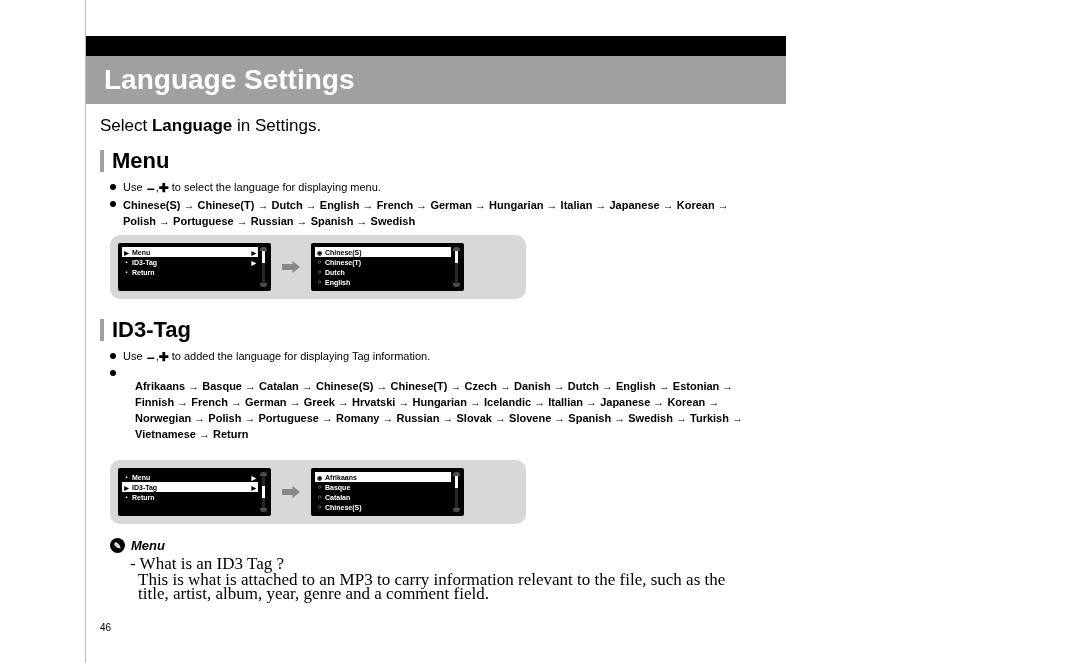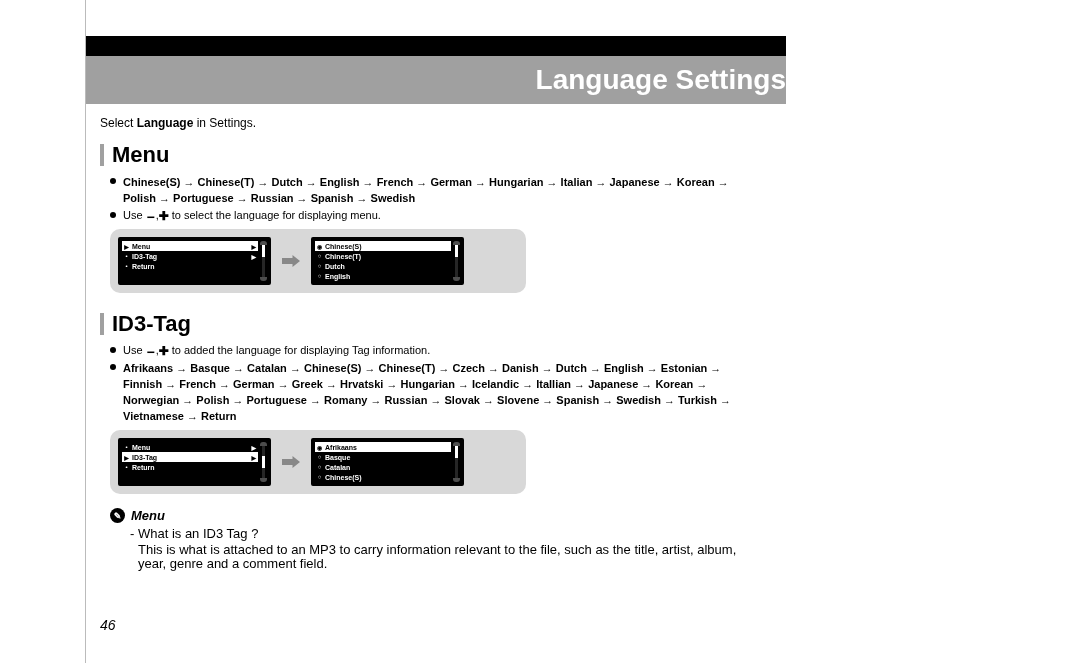--- a/index.html
+++ b/index.html
@@ -36,30 +36,29 @@
     width: 700px;
     height: 48px;
     background: #a0a0a0;
     color: #fff;
     font-size: 28px;
     font-weight: bold;
     line-height: 48px;
     padding-left: 18px;
     box-sizing: border-box;
     letter-spacing: 0px;
-    text-align: right;
   }
   .body {
     position: absolute;
     left: 14px;
     top: 116px;
     width: 660px;
   }
   .intro {
-    font-size: 12px;
+    font-size: 17px;
     margin-bottom: 12px;
   }
   .intro strong { font-weight: bold; }
   .sec-head {
     display: flex;
     align-items: center;
     margin-top: 6px;
     margin-bottom: 6px;
   }
   .sec-bar {
@@ -156,31 +155,31 @@
     display:flex; align-items:center; gap:6px;
     font-weight:bold; font-style:italic; font-size:13px;
     margin-bottom: 4px;
   }
   .note-head .note-icon {
     width:15px; height:15px; background:#000; border-radius:50%;
     color:#fff; display:flex; align-items:center; justify-content:center;
     font-size:9px; font-style:normal;
   }
   .note-body {
-    font-size: 13px;
+    font-size: 17px;
     line-height: 14px;
     margin-left: 20px;
+    font-family: Liberation Serif, serif;
   }
   .note-body div { text-indent: -6px; margin-left: 6px; margin-bottom: 2px;}
   .pagenum {
     position:absolute;
     left: 14px;
     bottom: 30px;
-    font-size: 14px;
-    font-style: italic;
+    font-size: 10px;
   }
   .key-icon {
     display:inline-block; vertical-align:middle;
     width:10px; text-align:center;
   }
   .minus { font-weight:bold; font-size:14px; line-height:10px; position:relative; top:1px;}
   .plus { font-weight:bold; font-size:12px; line-height:10px; }
   .radio-o { font-size:6px; }
   .radio-solid { font-size:6px; }
 </style>
@@ -197,28 +196,28 @@
       <span>Select </span><strong>Language</strong><span> in Settings.</span>
     </div>
 
     <div class="sec-head">
       <span class="sec-bar"></span>
       <span class="sec-title">Menu</span>
     </div>
 
     <div class="bul">
       <span class="dot"></span>
-      <span class="txt lang-chain" style="margin:0;">Chinese(S) → Chinese(T) → Dutch → English → French → German → Hungarian → Italian → Japanese → Korean → Polish → Portuguese → Russian → Spanish → Swedish</span>
-    </div>
-
-    <div class="bul">
-      <span class="dot"></span>
       <span class="txt">
         <span>Use </span><span class="key-icon minus">−</span>,<span class="key-icon plus">✚</span><span> to select the language for displaying menu.</span>
       </span>
+    </div>
+
+    <div class="bul">
+      <span class="dot"></span>
+      <span class="txt lang-chain" style="margin:0;">Chinese(S) → Chinese(T) → Dutch → English → French → German → Hungarian → Italian → Japanese → Korean → Polish → Portuguese → Russian → Spanish → Swedish</span>
     </div>
 
     <div class="deck">
       <div class="screen">
         <div class="screen-list">
           <div class="screen-row sel">
               <span class="rowmark">▶</span>
               <span class="rowtxt">Menu</span>
               <span class="rowplay">▶</span>
             </div>
@@ -287,21 +286,21 @@
 
     <div class="bul">
       <span class="dot"></span>
       <span class="txt">
         <span>Use </span><span class="key-icon minus">−</span>,<span class="key-icon plus">✚</span><span> to added the language for displaying Tag information.</span>
       </span>
     </div>
 
     <div class="bul">
       <span class="dot"></span>
-      <span class="txt lang-chain" style="margin:0;">Afrikaans → Basque → Catalan → Chinese(S) → Chinese(T) → Czech → Danish → Dutch → English → Estonian → Finnish → French → German → Greek → Hrvatski → Hungarian → Icelandic → Itallian → Japanese → Korean → Norwegian → Polish → Portuguese → Romany → Russian → Slovak → Slovene → Spanish → Swedish → Turkish → Vietnamese → Return</span>
+      <span class="txt lang-chain" style="margin:12px;">Afrikaans → Basque → Catalan → Chinese(S) → Chinese(T) → Czech → Danish → Dutch → English → Estonian → Finnish → French → German → Greek → Hrvatski → Hungarian → Icelandic → Itallian → Japanese → Korean → Norwegian → Polish → Portuguese → Romany → Russian → Slovak → Slovene → Spanish → Swedish → Turkish → Vietnamese → Return</span>
     </div>
 
     <div class="deck">
       <div class="screen">
         <div class="screen-list">
           <div class="screen-row">
               <span class="rowmark">•</span>
               <span class="rowtxt">Menu</span>
               <span class="rowplay">▶</span>
             </div>

